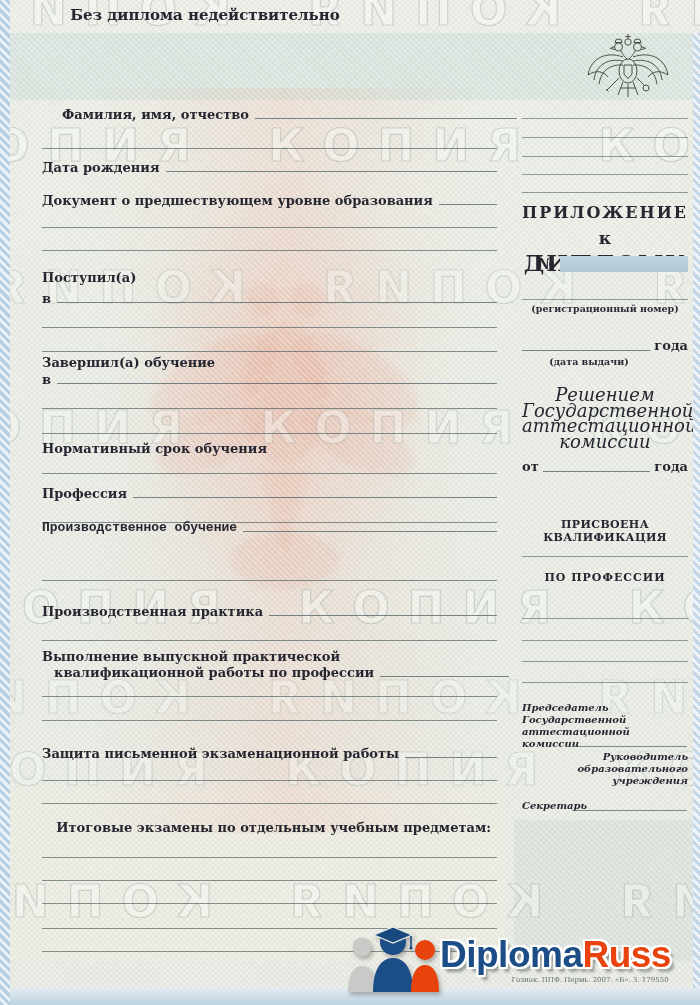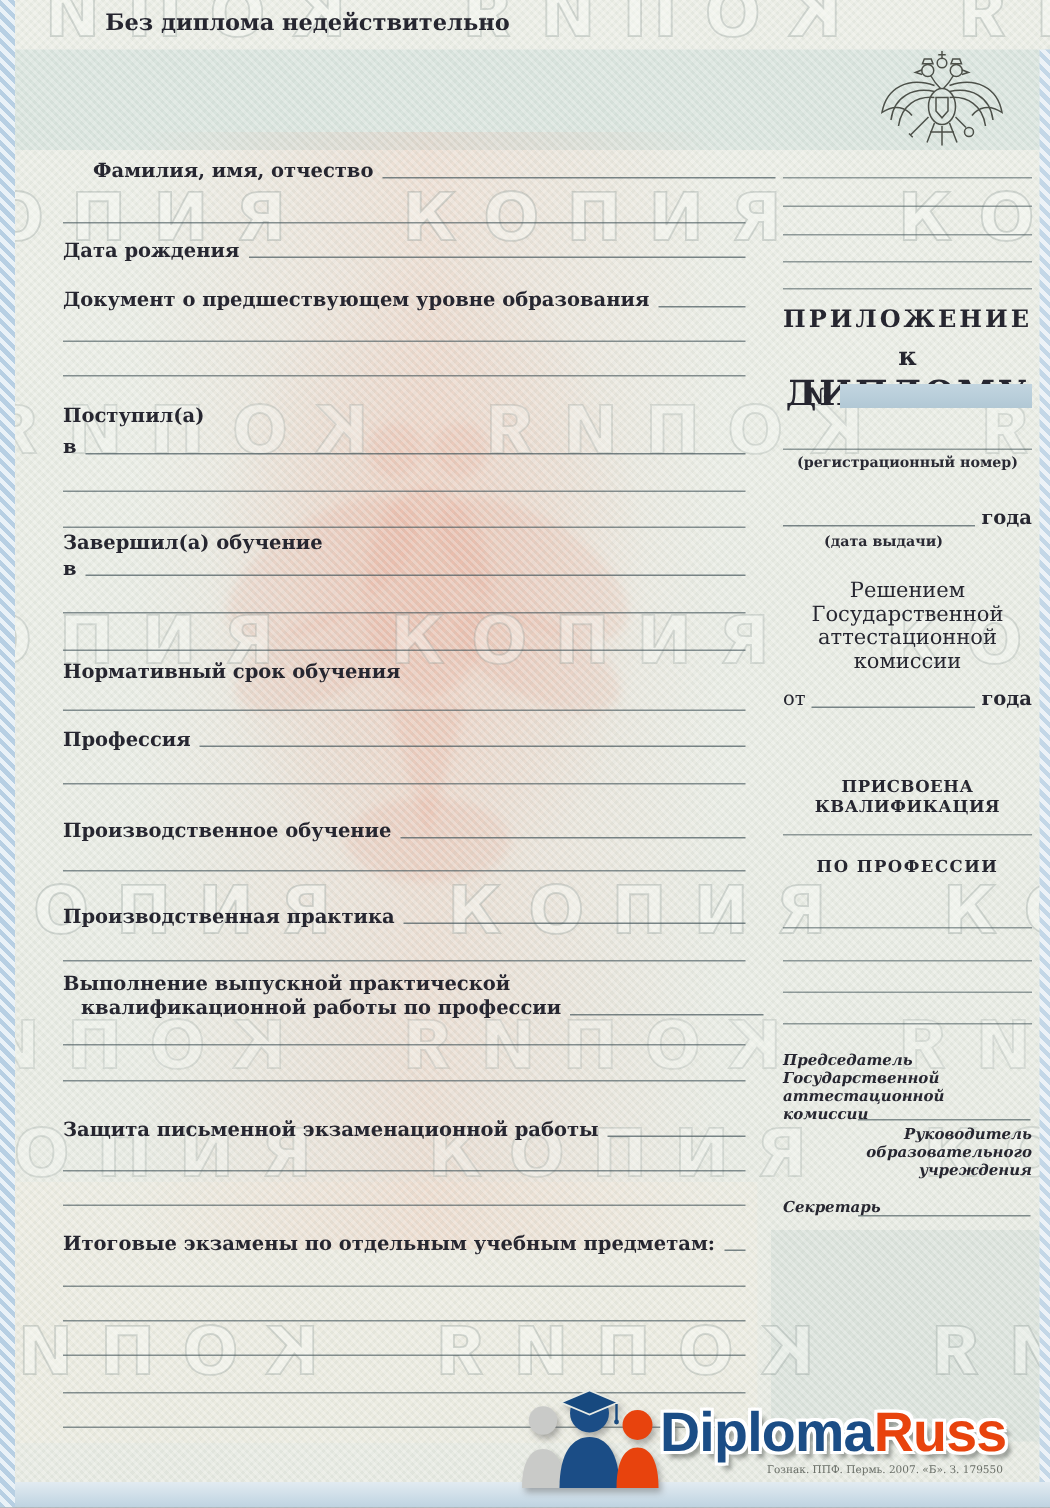--- a/index.html
+++ b/index.html
@@ -49,22 +49,22 @@
   .r-title1{text-align:center;font-weight:700;font-size:16px;letter-spacing:2px;}
   .r-title2{text-align:center;font-weight:700;font-size:23px;letter-spacing:2px;}
   .r-title2 .small-k{font-size:17px;letter-spacing:0;}
   .numrow{display:flex;align-items:center;}
   .numsign{font-weight:700;font-size:15px;margin-left:16px;margin-right:6px;}
   .numbox{flex:1;height:16px;background:linear-gradient(180deg,#c2d5e0,#b1c8d5);}
   .rcap{text-align:center;font-weight:700;font-size:9.5px;color:#2a2a34;}
   .gyearrow{display:flex;align-items:flex-end;height:16px;}
   .gyearrow .ln{margin-bottom:2px;}
   .gword{font-weight:700;font-size:13px;padding-left:4px;white-space:nowrap;}
-  .fword{font-weight:400;font-size:13px;padding-right:4px;white-space:nowrap;}
-  .decision{text-align:center;font-size:14px;line-height:15.5px;}
+  .fword{font-weight:700;font-size:13px;padding-right:4px;white-space:nowrap;}
+  .decision{text-align:center;font-style:italic;font-size:18px;line-height:15.5px;}
   .rhead{text-align:center;font-weight:700;font-size:11px;letter-spacing:.4px;}
   .sig{font-weight:700;font-style:italic;font-size:10px;line-height:12px;}
   .sigline{height:1px;background:rgba(80,97,100,.7);left:572px;width:115px;}
 
   .logo{left:346px;top:920px;width:340px;height:72px;z-index:5;}
   .logo-people{position:absolute;left:0;top:4px;filter:drop-shadow(2px 3px 2px rgba(90,90,90,.45));}
   .logo-text{position:absolute;left:94px;top:14px;font-family:"Liberation Sans","DejaVu Sans",sans-serif;
     font-weight:900;font-size:37px;letter-spacing:-.5px;white-space:nowrap;
     text-shadow:-2px -2px 0 #fff,0 -2px 0 #fff,2px -2px 0 #fff,-2px 0 0 #fff,2px 0 0 #fff,-2px 2px 0 #fff,0 2px 0 #fff,2px 2px 0 #fff,4px 5px 3px rgba(95,100,95,.6);}
   .imprint{left:500px;width:180px;top:976px;text-align:center;font-size:7px;color:#6a6f68;z-index:6;}
@@ -161,21 +161,21 @@
   </div>
   <div class="z hl" style="top:408px;"></div>
   <div class="z hl" style="top:433px;"></div>
   <div class="z slabel" style="top:441px;">Нормативный срок обучения</div>
   <div class="z hl" style="top:473px;"></div>
   <div class="z fieldrow" style="top:484px;">
     <span class="lbl">Профессия</span>
       <span class="ln"></span>
   </div>
   <div class="z hl" style="top:522px;"></div>
-  <div class="z fieldrow" style="top:545px;">
+  <div class="z fieldrow" style="top:518px;font-family:Liberation Mono, monospace;">
     <span class="lbl">Производственное обучение</span>
       <span class="ln"></span>
   </div>
   <div class="z hl" style="top:580px;"></div>
   <div class="z fieldrow" style="top:602px;">
     <span class="lbl">Производственная практика</span>
       <span class="ln"></span>
   </div>
   <div class="z hl" style="top:640px;"></div>
   <div class="z slabel" style="top:649px;">Выполнение выпускной практической</div>
@@ -184,21 +184,21 @@
       <span class="ln"></span>
   </div>
   <div class="z hl" style="top:696px;"></div>
   <div class="z hl" style="top:720px;"></div>
   <div class="z fieldrow" style="top:744px;">
     <span class="lbl">Защита письменной экзаменационной работы</span>
       <span class="ln"></span>
   </div>
   <div class="z hl" style="top:780px;"></div>
   <div class="z hl" style="top:803px;"></div>
-  <div class="z fieldrow" style="top:820px;">
+  <div class="z fieldrow" style="top:820px;flex-direction:column;">
     <span class="lbl">Итоговые экзамены по отдельным учебным предметам:</span>
       <span class="ln"></span>
   </div>
   <div class="z hl" style="top:857px;"></div>
   <div class="z hl" style="top:880px;"></div>
   <div class="z hl" style="top:903px;"></div>
   <div class="z hl" style="top:928px;"></div>
   <div class="z hl" style="top:951px;"></div>
 
   <div class="z rhl" style="top:118px;"></div>

